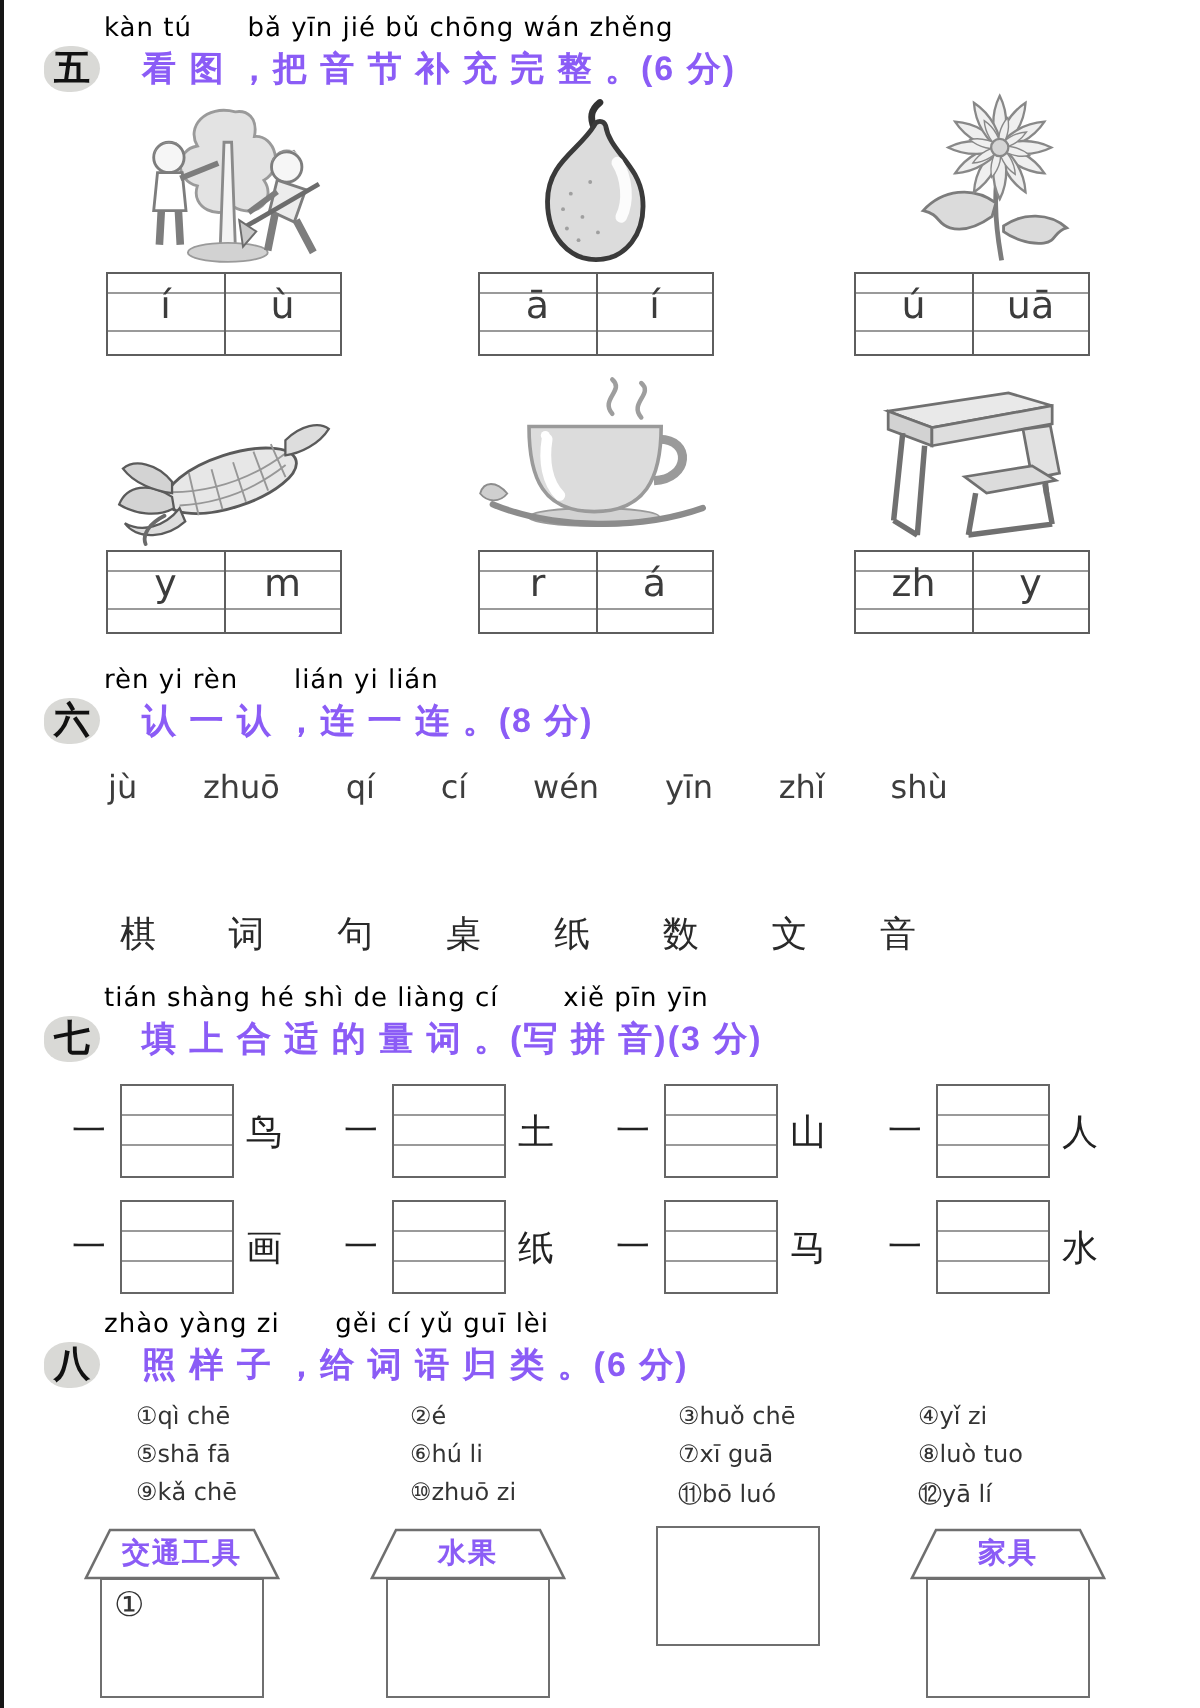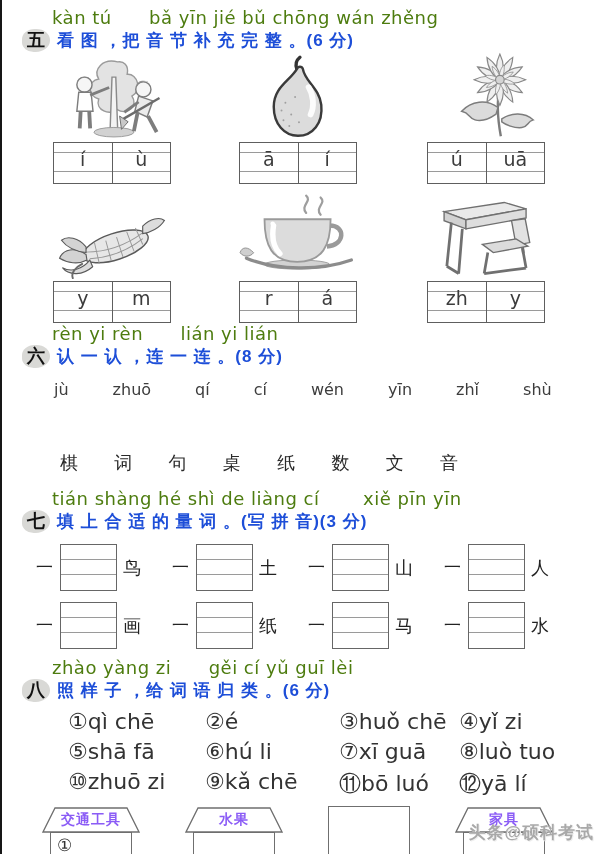--- a/index.html
+++ b/index.html
@@ -1,58 +1,58 @@
 <!DOCTYPE html>
 <html><head>
 <meta charset="utf-8">
 <style>
   html,body{margin:0;padding:0;}
   body{
     width:600px;height:854px;background:#fdfdfd;overflow:hidden;position:relative;
     font-family:"Liberation Sans",sans-serif;color:#222;
   }
   .page{width:600px;height:854px;border-left:2px solid #161616;box-sizing:border-box;padding-top:7px;position:relative;background:#fff;}
-  .pinyin{font-family:"DejaVu Sans",sans-serif;color:#4d7c0f;font-size:18px;letter-spacing:.5px;white-space:pre;}
+  .pinyin{font-family:"DejaVu Sans",sans-serif;color:#000000;font-size:13px;letter-spacing:.5px;white-space:pre;}
   .sec-head{display:flex;align-items:center;margin-left:20px;margin-top:1px;}
   .secnum{
     background:#d9d9d6;border-radius:48% 52% 55% 45%;min-width:28px;height:23px;line-height:23px;
     text-align:center;font-size:18px;font-weight:700;color:#111;flex:0 0 auto;
   }
-  .sec-title{font-size:17px;font-weight:700;color:#1d4ed8;margin-left:7px;letter-spacing:1px;white-space:pre;}
+  .sec-title{font-size:17px;font-weight:700;color:#8b5cf6;margin-left:21px;letter-spacing:1px;white-space:pre;}
   .p-ind{margin-left:50px;}
   
   .s5grid{display:grid;grid-template-columns:192px 180px 196px;margin-left:14px;justify-items:center;}
   .s5cell{display:flex;flex-direction:column;align-items:center;}
   .imgwrap{display:flex;align-items:flex-end;justify-content:center;}
   .r1 .imgwrap{height:88px;}
   .r2 .imgwrap{height:86px;}
   .ptable{
     width:116px;height:40px;border:1px solid #5e5e5e;display:flex;margin-top:2px;background:#fff;
     background-image:linear-gradient(#9a9a9a,#9a9a9a),linear-gradient(#9a9a9a,#9a9a9a);
     background-size:100% 1px;background-repeat:no-repeat;background-position:0 9px,0 28px;
   }
   .pcell{flex:1;text-align:center;font-size:19px;color:#3c3c3c;padding-top:5px;font-family:"DejaVu Sans",sans-serif;line-height:22px;}
   .pcell.l{border-right:1px solid #5e5e5e;}
   
-  .s6words{display:flex;justify-content:space-between;width:420px;margin:12px 0 0 52px;font-family:"DejaVu Sans",sans-serif;font-size:16px;color:#3d3d3d;gap:44px;}
+  .s6words{display:flex;justify-content:space-between;width:420px;margin:12px 0 0 52px;font-family:"DejaVu Sans",sans-serif;font-size:16px;color:#3d3d3d;}
   .s6gap{height:52px;}
   .s6chars{display:flex;justify-content:space-between;width:398px;margin-left:58px;font-size:18px;color:#2a2a2a;}
   
   .s7row{display:flex;align-items:center;margin-left:34px;margin-top:11px;gap:0;}
   .s7item{display:flex;align-items:center;width:136px;}
   .s7item .dash{font-size:17px;color:#222;margin-right:7px;}
   .qbox{
     width:55px;height:45px;border:1px solid #666;background:#fff;flex:0 0 auto;
     background-image:linear-gradient(#9a9a9a,#9a9a9a),linear-gradient(#9a9a9a,#9a9a9a);
     background-size:100% 1px;background-repeat:no-repeat;background-position:0 14px,0 29px;
   }
   .s7item .char{font-size:18px;color:#222;margin-left:6px;}
   
   .s8words{display:grid;grid-template-columns:137px 134px 120px auto;margin:7px 0 0 66px;row-gap:5px;
-    font-family:"DejaVu Sans",sans-serif;font-size:22px;color:#333;}
+    font-family:"DejaVu Sans",sans-serif;font-size:12px;color:#333;}
   .houses{display:flex;margin-left:40px;margin-top:8px;gap:45px;}
   .house{display:flex;flex-direction:column;align-items:center;}
   .roof{position:relative;width:98px;height:26px;}
   .roof .rlabel{position:absolute;inset:0;text-align:center;padding-top:4px;font-size:14px;font-weight:700;color:#8b5cf6;letter-spacing:1px;}
   .hbody{width:82px;height:60px;border:1px solid #6f6f6f;margin-top:-1px;background:#fff;
     font-size:17px;color:#333;padding:2px 0 0 6px;box-sizing:border-box;}
   .watermark{position:absolute;right:6px;bottom:10px;font-size:17px;font-weight:700;color:#a9a9a9;
     letter-spacing:1px;text-shadow:1px 1px 0 #efefef;}
 </style>
 </head>
@@ -215,21 +215,21 @@
         <path d="M62 61 L58 84 M100 56 L104 78 M58 84 L104 78" stroke="#707070" stroke-width="3" fill="none"></path>
       </svg>
         </div>
       <div class="ptable">
         <div class="pcell l">zh</div>
         <div class="pcell">y</div>
       </div>
     </div>
   </div>
 
-  <div class="pinyin p-ind" style="margin-top:0;">rèn yi rèn      lián yi lián</div>
+  <div class="pinyin p-ind" style="margin-top:16px;">rèn yi rèn      lián yi lián</div>
   <div class="sec-head">
     <span class="secnum">六</span>
     <span class="sec-title">认 一 认 ，连 一 连 。(8 分)</span>
   </div>
   <div class="s6words">
     <span>jù</span>
     <span>zhuō</span>
     <span>qí</span>
     <span>cí</span>
     <span>wén</span>
@@ -306,22 +306,22 @@
   </div>
   <div class="s8words">
     <span>①qì chē</span>
     <span>②é</span>
     <span>③huǒ chē</span>
     <span>④yǐ zi</span>
     <span>⑤shā fā</span>
     <span>⑥hú li</span>
     <span>⑦xī guā</span>
     <span>⑧luò tuo</span>
+    <span>⑨kǎ chē</span>
     <span>⑩zhuō zi</span>
-    <span>⑨kǎ chē</span>
     <span>⑪bō luó</span>
     <span>⑫yā lí</span>
   </div>
   <div class="houses">
     <div class="house">
       <div class="roof">
         <svg width="98" height="26">
             <polygon points="13,1 85,1 97,25 1,25" fill="#ffffff" stroke="#6f6f6f" stroke-width="1.3"></polygon>
           </svg>
         <span class="rlabel">交通工具</span>
@@ -344,14 +344,13 @@
       <div class="roof">
         <svg width="98" height="26">
             <polygon points="13,1 85,1 97,25 1,25" fill="#ffffff" stroke="#6f6f6f" stroke-width="1.3"></polygon>
           </svg>
         <span class="rlabel">家具</span>
       </div>
       <div class="hbody"></div>
     </div>
   </div>
 
-  <div class="watermark">头条@硕科考试</div>
 </div>
 
 </body></html>

